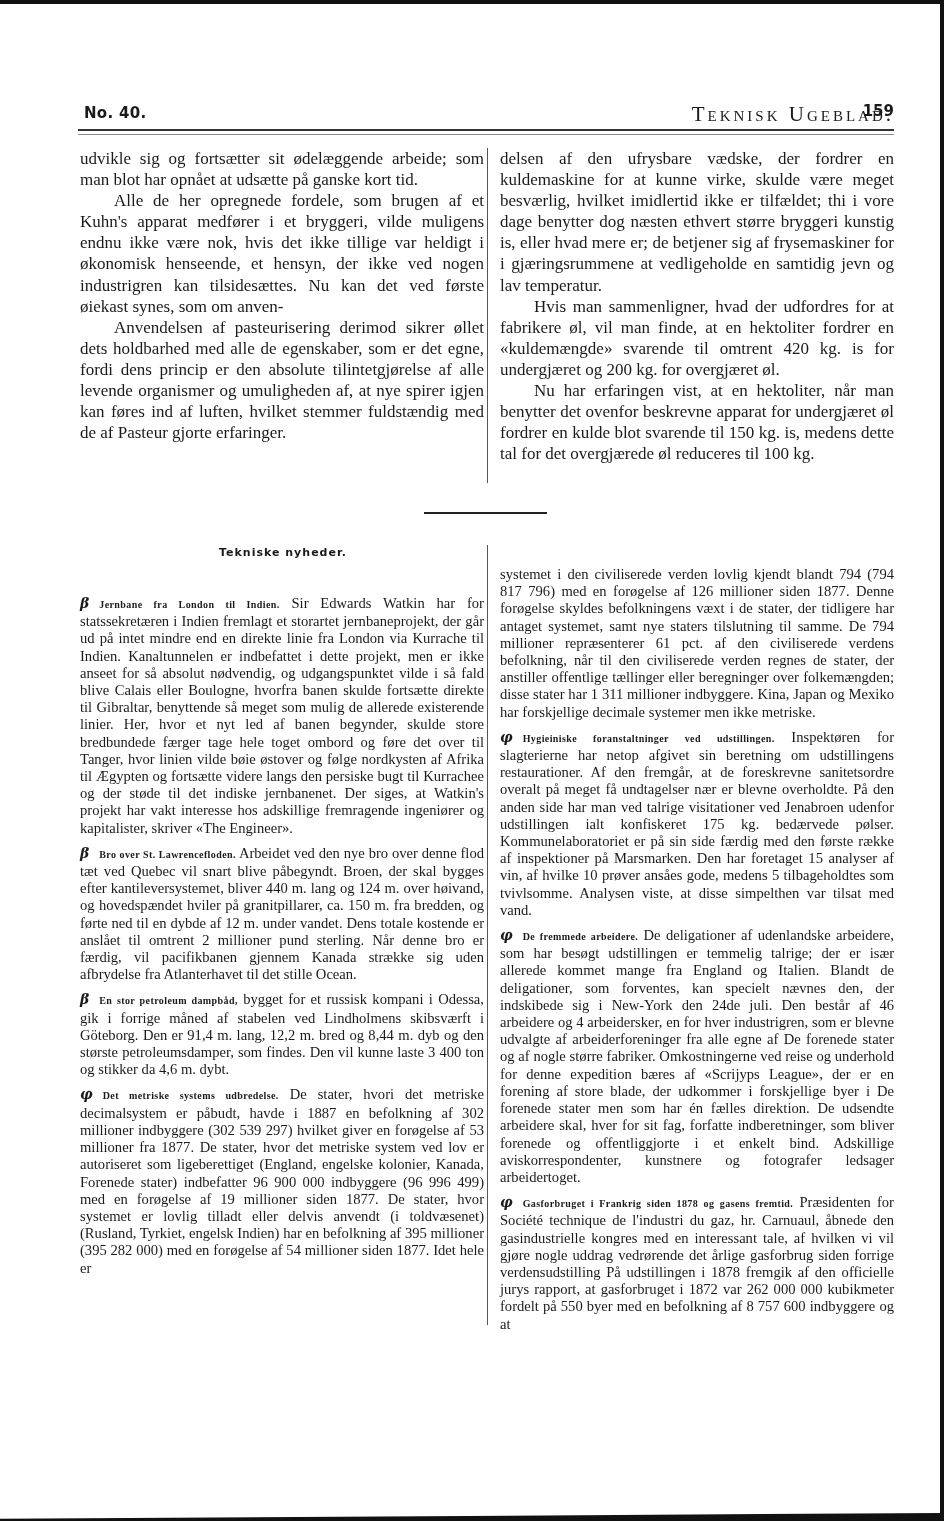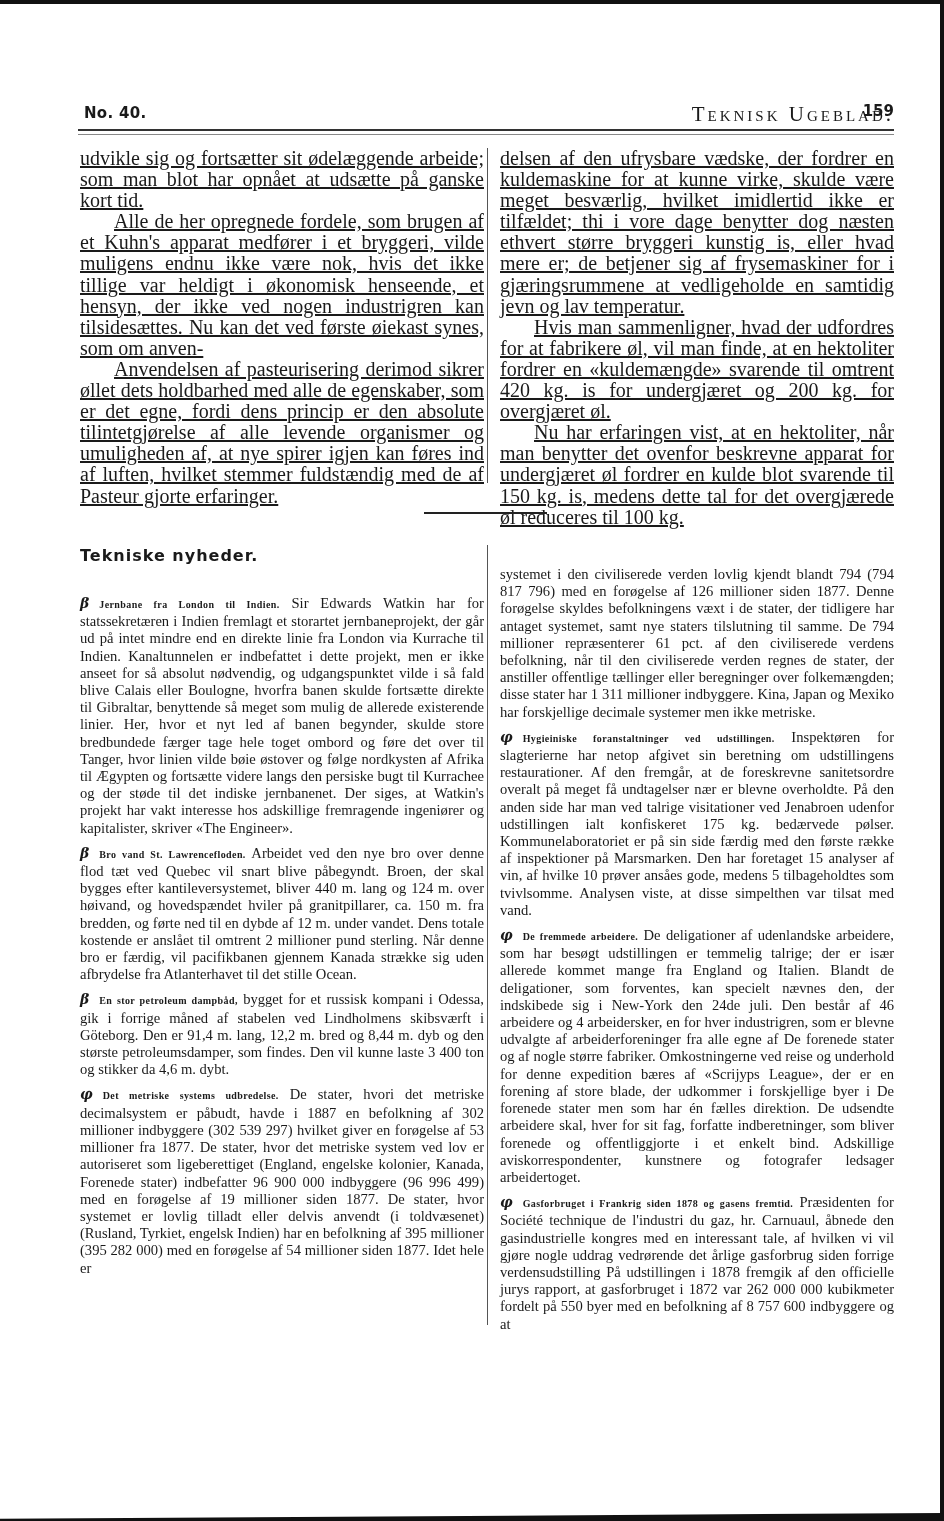--- a/index.html
+++ b/index.html
@@ -8,26 +8,26 @@
   .topband { position:absolute; left:0; top:0; width:944px; height:4px; background:#111; }
   .rightband { position:absolute; right:0; top:0; width:4px; height:1521px; background:#111; }
   .bottomband { position:absolute; left:0; bottom:0; width:944px; height:8px; background:#111; transform:skewY(-0.35deg); transform-origin:right bottom; }
   .header { position:absolute; left:80px; top:104px; width:814px; height:24px; }
   .hdr-no { position:absolute; left:4px; top:0; font-family:"DejaVu Sans", sans-serif; font-weight:bold; font-size:15px; letter-spacing:0.3px; }
   .hdr-title { position:absolute; left:0; width:100%; top:-2px; text-align:right; font-family:"Liberation Serif", serif; font-size:21px; font-variant:small-caps; letter-spacing:3px; }
   .hdr-page { position:absolute; right:0; top:-2px; font-family:"DejaVu Sans", sans-serif; font-weight:bold; font-size:15px; }
   .rule-top { position:absolute; left:78px; top:129px; width:816px; height:3px; border-top:2px solid #333; border-bottom:1px solid #888; }
   .col { position:absolute; font-family:"Liberation Serif", serif; text-align:justify; }
   .col p { margin:0; }
-  .big { font-size:20px; line-height:21.1px;text-decoration:underline; }
+  .big { font-size:17px; line-height:21.1px; }
   .small { font-size:14.6px; line-height:17.2px;margin-top:21px; }
   .indent { text-indent:34px; }
   .col-divider { position:absolute; width:1px; background:#555; }
   .short-rule { position:absolute; left:424px; top:512px; width:123px; height:2px; background:#222; }
-  .section-title { position:absolute; left:80px; top:546px; width:406px; font-family:"DejaVu Sans", sans-serif; font-size:16px; font-weight:bold; letter-spacing:1px; }
+  .section-title { position:absolute; left:80px; top:546px; width:406px; text-align:center; font-family:"DejaVu Sans", sans-serif; font-size:11px; font-weight:bold; letter-spacing:1px; }
   .item { margin-bottom:8px !important; }
   .greek { font-family:"DejaVu Serif", serif; font-style:italic; font-weight:bold; font-size:14px; margin-right:10px; }
   .item-title { font-family:Liberation Serif, serif; font-weight:bold; font-size:10px; letter-spacing:0.4px; }
 </style>
 </head>
 <body>
 
 <div class="topband"></div>
 <div class="rightband"></div>
 <div class="bottomband"></div>
@@ -54,21 +54,21 @@
 <div class="short-rule"></div>
 
 <div class="section-title">Tekniske nyheder.</div>
 
 <div class="col small" style="left:80px; top:574px; width:404px;">
   <p class="item">
     <span class="greek">β</span><span class="item-title">Jernbane fra London til Indien.</span>
     <span>Sir Edwards Watkin har for statssekretæren i Indien fremlagt et storartet jernbaneprojekt, der går ud på intet mindre end en direkte linie fra London via Kurrache til Indien. Kanaltunnelen er indbefattet i dette projekt, men er ikke anseet for så absolut nødvendig, og udgangspunktet vilde i så fald blive Calais eller Boulogne, hvorfra banen skulde fortsætte direkte til Gibraltar, benyttende så meget som mulig de allerede existerende linier. Her, hvor et nyt led af banen begynder, skulde store bredbundede færger tage hele toget ombord og føre det over til Tanger, hvor linien vilde bøie østover og følge nordkysten af Afrika til Ægypten og fortsætte videre langs den persiske bugt til Kurrachee og der støde til det indiske jernbanenet. Der siges, at Watkin's projekt har vakt interesse hos adskillige fremragende ingeniører og kapitalister, skriver «The Engineer».</span>
   </p>
   <p class="item">
-    <span class="greek">β</span><span class="item-title">Bro vand St. Lawrencefloden.</span>
+    <span class="greek">β</span><span class="item-title">Bro over St. Lawrencefloden.</span>
     <span>Arbeidet ved den nye bro over denne flod tæt ved Quebec vil snart blive påbegyndt. Broen, der skal bygges efter kantileversystemet, bliver 440 m. lang og 124 m. over høivand, og hovedspændet hviler på granitpillarer, ca. 150 m. fra bredden, og førte ned til en dybde af 12 m. under vandet. Dens totale kostende er anslået til omtrent 2 millioner pund sterling. Når denne bro er færdig, vil pacifikbanen gjennem Kanada strække sig uden afbrydelse fra Atlanterhavet til det stille Ocean.</span>
   </p>
   <p class="item">
     <span class="greek">β</span><span class="item-title">En stor petroleum dampbåd,</span>
     <span>bygget for et russisk kompani i Odessa, gik i forrige måned af stabelen ved Lindholmens skibsværft i Göteborg. Den er 91,4 m. lang, 12,2 m. bred og 8,44 m. dyb og den største petroleumsdamper, som findes. Den vil kunne laste 3 400 ton og stikker da 4,6 m. dybt.</span>
   </p>
   <p class="item">
     <span class="greek">φ</span><span class="item-title">Det metriske systems udbredelse.</span>
     <span>De stater, hvori det metriske decimalsystem er påbudt, havde i 1887 en befolkning af 302 millioner indbyggere (302 539 297) hvilket giver en forøgelse af 53 millioner fra 1877. De stater, hvor det metriske system ved lov er autoriseret som ligeberettiget (England, engelske kolonier, Kanada, Forenede stater) indbefatter 96 900 000 indbyggere (96 996 499) med en forøgelse af 19 millioner siden 1877. De stater, hvor systemet er lovlig tilladt eller delvis anvendt (i toldvæsenet) (Rusland, Tyrkiet, engelsk Indien) har en befolkning af 395 millioner (395 282 000) med en forøgelse af 54 millioner siden 1877. Idet hele er</span>
   </p>

